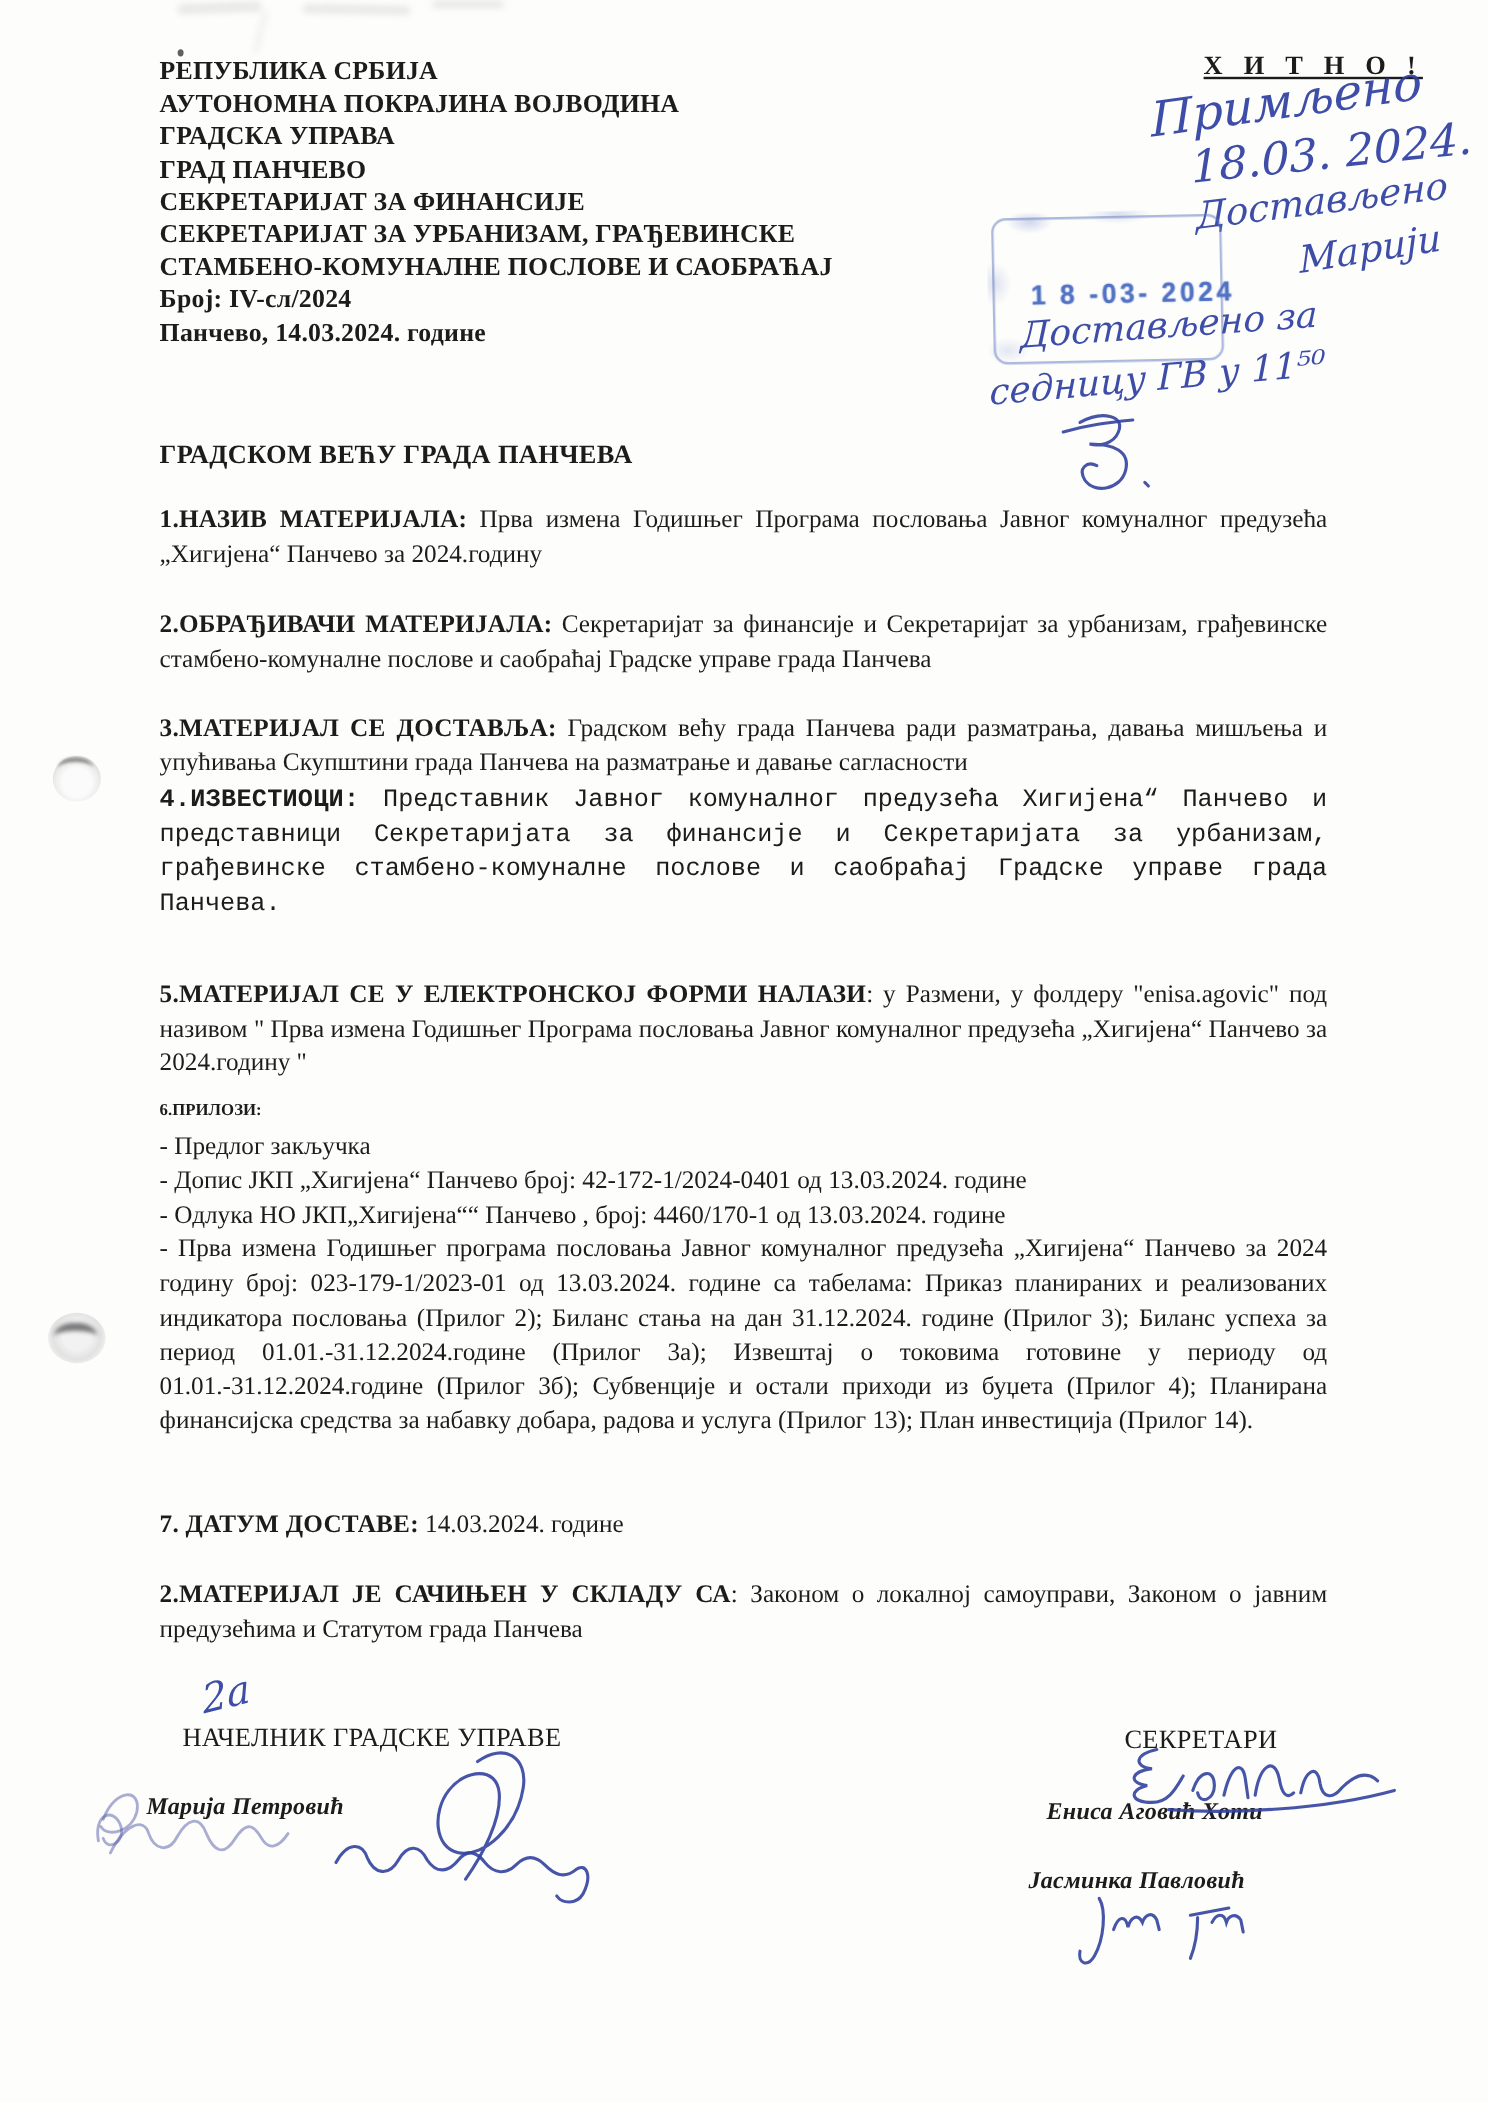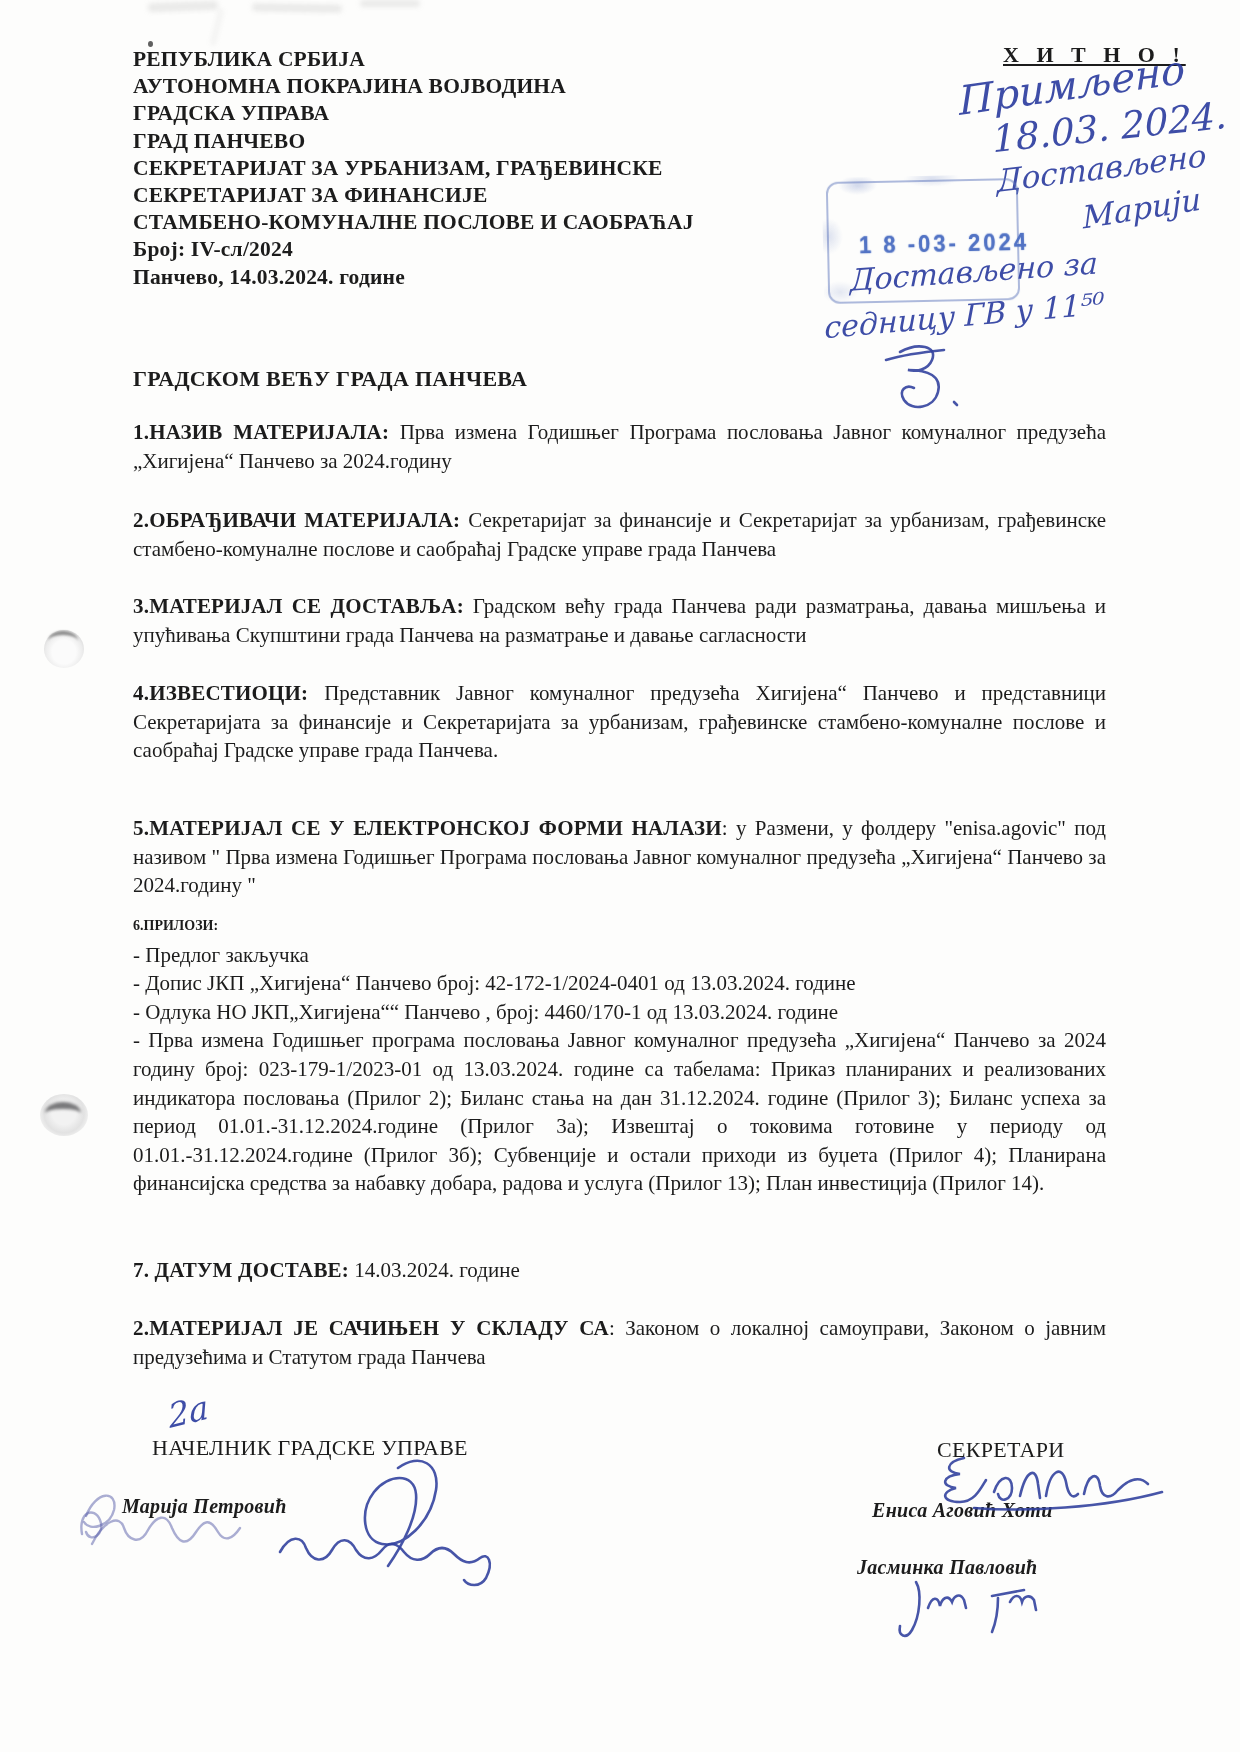--- a/index.html
+++ b/index.html
@@ -79,22 +79,22 @@
   <div class="smudge" style="left:214px;top:8px;width:6px;height:38px;transform:rotate(14deg);opacity:.5;"></div>
   <div class="speck" style="left:148px;top:41px;width:5px;height:6px;"></div>
   <div class="hole hole-1"></div>
   <div class="hole hole-2"></div>
 
   <div class="hdr">
     <div>РЕПУБЛИКА СРБИЈА</div>
     <div>АУТОНОМНА ПОКРАЈИНА ВОЈВОДИНА</div>
     <div>ГРАДСКА УПРАВА</div>
     <div>ГРАД ПАНЧЕВО</div>
+    <div>СЕКРЕТАРИЈАТ ЗА ФИНАНСИЈЕ</div>
     <div>СЕКРЕТАРИЈАТ ЗА УРБАНИЗАМ, ГРАЂЕВИНСКЕ</div>
-    <div>СЕКРЕТАРИЈАТ ЗА ФИНАНСИЈЕ</div>
     <div>СТАМБЕНО-КОМУНАЛНЕ ПОСЛОВЕ И САОБРАЋАЈ</div>
     <div>Број: IV-сл/2024</div>
     <div>Панчево,  14.03.2024. године</div>
   </div>
 
   <div class="urgent">Х И Т Н О !</div>
 
   <div class="hw hw-received">Примљено</div>
   <div class="hw hw-date">18.03. 2024.</div>
   <div class="hw hw-delivered">Достављено</div>
@@ -113,21 +113,21 @@
   </svg>
 
   <div class="recipient">ГРАДСКОМ ВЕЋУ ГРАДА ПАНЧЕВА</div>
 
   <p class="para" style="top:418px;margin:0;"><b>1.НАЗИВ МАТЕРИЈАЛА:</b><span> Прва измена Годишњег Програма пословања Јавног комуналног предузећа „Хигијена“ Панчево за 2024.годину</span></p>
 
   <p class="para" style="top:506px;margin:0;"><b>2.ОБРАЂИВАЧИ МАТЕРИЈАЛА:</b><span> Секретаријат за финансије и Секретаријат за урбанизам, грађевинске стамбено-комуналне послове и саобраћај Градске управе града Панчева</span></p>
 
   <p class="para" style="top:592px;margin:0;"><b>3.МАТЕРИЈАЛ СЕ ДОСТАВЉА:</b><span> Градском већу града Панчева ради разматрања, давања мишљења и упућивања Скупштини града Панчева на разматрање и давање сагласности</span></p>
 
-  <p class="para" style="top:679px;margin:0;"><b>4.ИЗВЕСТИОЦИ:</b><span> Представник Јавног комуналног предузећа Хигијена“ Панчево и представници Секретаријата за финансије и Секретаријата за урбанизам, грађевинске стамбено-комуналне послове и саобраћај Градске управе града Панчева.</span></p>
+  <p class="para" style="top:654px;margin:0;font-family:Liberation Mono, monospace;"><b>4.ИЗВЕСТИОЦИ:</b><span> Представник Јавног комуналног предузећа Хигијена“ Панчево и представници Секретаријата за финансије и Секретаријата за урбанизам, грађевинске стамбено-комуналне послове и саобраћај Градске управе града Панчева.</span></p>
 
   <p class="para" style="top:814px;margin:0;"><b>5.МАТЕРИЈАЛ СЕ У ЕЛЕКТРОНСКОЈ ФОРМИ НАЛАЗИ</b><span>: у Размени, у фолдеру "enisa.agovic" под називом " Прва измена Годишњег Програма пословања Јавног комуналног предузећа „Хигијена“ Панчево за 2024.годину "</span></p>
 
   <div class="para" style="top:912px;">
     <div style="font-weight:bold;font-size:14px;">6.ПРИЛОЗИ:</div>
     <div class="list-item">- Предлог закључка</div>
     <div class="list-item">- Допис ЈКП „Хигијена“ Панчево број: 42-172-1/2024-0401 од 13.03.2024. године</div>
     <div class="list-item">- Одлука НО ЈКП„Хигијена““  Панчево , број: 4460/170-1  од  13.03.2024. године</div>
     <div class="list-item">-  Прва измена Годишњег програма пословања Јавног комуналног предузећа „Хигијена“ Панчево за 2024 годину број: 023-179-1/2023-01 од 13.03.2024. године са табелама: Приказ планираних и реализованих индикатора пословања (Прилог 2); Биланс стања на дан 31.12.2024. године (Прилог 3); Биланс успеха за период 01.01.-31.12.2024.године (Прилог 3а); Извештај о токовима готовине у периоду од 01.01.-31.12.2024.године (Прилог 3б); Субвенције и остали приходи из буџета (Прилог 4); Планирана финансијска средства за набавку добара, радова и услуга (Прилог 13); План инвестиција (Прилог 14).</div>
   </div>

